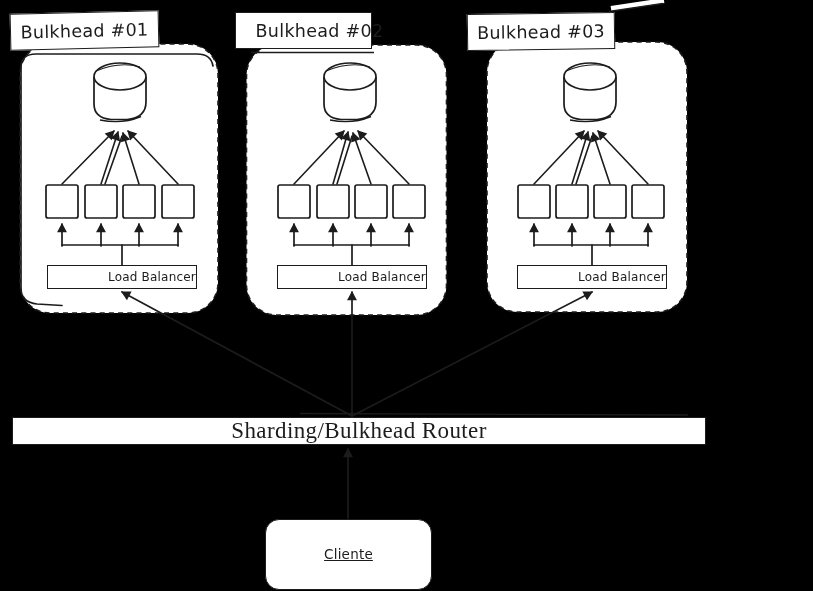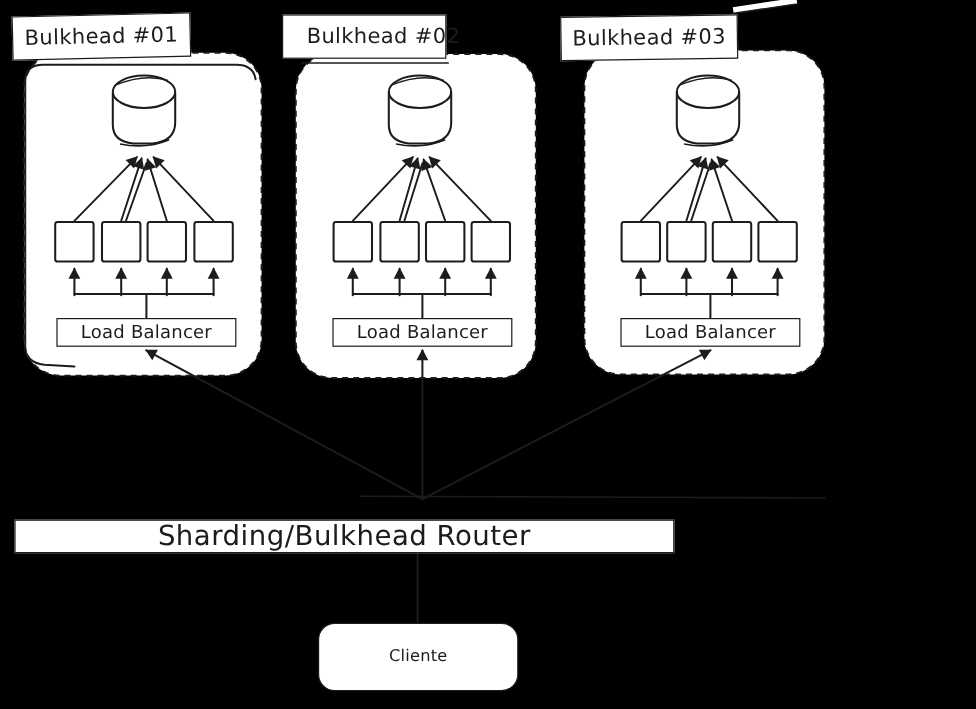--- a/index.html
+++ b/index.html
@@ -8,21 +8,21 @@
     font-family:"DejaVu Sans","Liberation Sans",sans-serif;color:#1c1c1c;
   }
   #diagram-svg{position:absolute;left:0;top:0;}
   .abs{position:absolute;box-sizing:border-box;}
   .sketch-box{
     background:#fff;border:1.7px solid #1c1c1c;
     display:flex;align-items:center;justify-content:center;
     white-space:nowrap;
   }
   .label-box{font-size:17.5px;letter-spacing:.3px;}
-  .lb-box{font-size:15px;letter-spacing:.2px;border-width:1.5px;}
+  .lb-box{font-size:12px;letter-spacing:.2px;border-width:1.5px;justify-content:flex-end;}
   .router-bar{font-size:23px;letter-spacing:.4px;}
   .client-box{
     border-radius:14px;flex-direction:column;
     font-size:13.5px;line-height:17px;letter-spacing:.2px;
   }
   .rot-l{transform:rotate(-1.3deg);}
   .rot-s{transform:rotate(-0.8deg);}
 </style>
 </head>
 <body>
@@ -176,21 +176,21 @@
   </div>
 
   <div class="abs sketch-box lb-box" style="left:277px;top:265px;width:150px;height:24px;">
     <span>Load Balancer</span>
   </div>
 
   <div class="abs sketch-box lb-box" style="left:517px;top:265px;width:150px;height:24px;">
     <span>Load Balancer</span>
   </div>
 
-  <div class="abs sketch-box router-bar" style="left:12px;top:433px;width:550px;height:28px;">
+  <div class="abs sketch-box router-bar" style="left:12px;top:417px;width:694px;height:28px;font-family:Liberation Serif, serif;">
     <span>Sharding/Bulkhead Router</span>
   </div>
 
-  <div class="abs sketch-box client-box" style="left:265px;top:519px;width:167px;height:57px;">
+  <div class="abs sketch-box client-box" style="left:265px;top:519px;width:167px;height:71px;text-decoration:underline;">
     <span>Cliente</span>
   </div>
 
 </div>
 
 </body></html>

